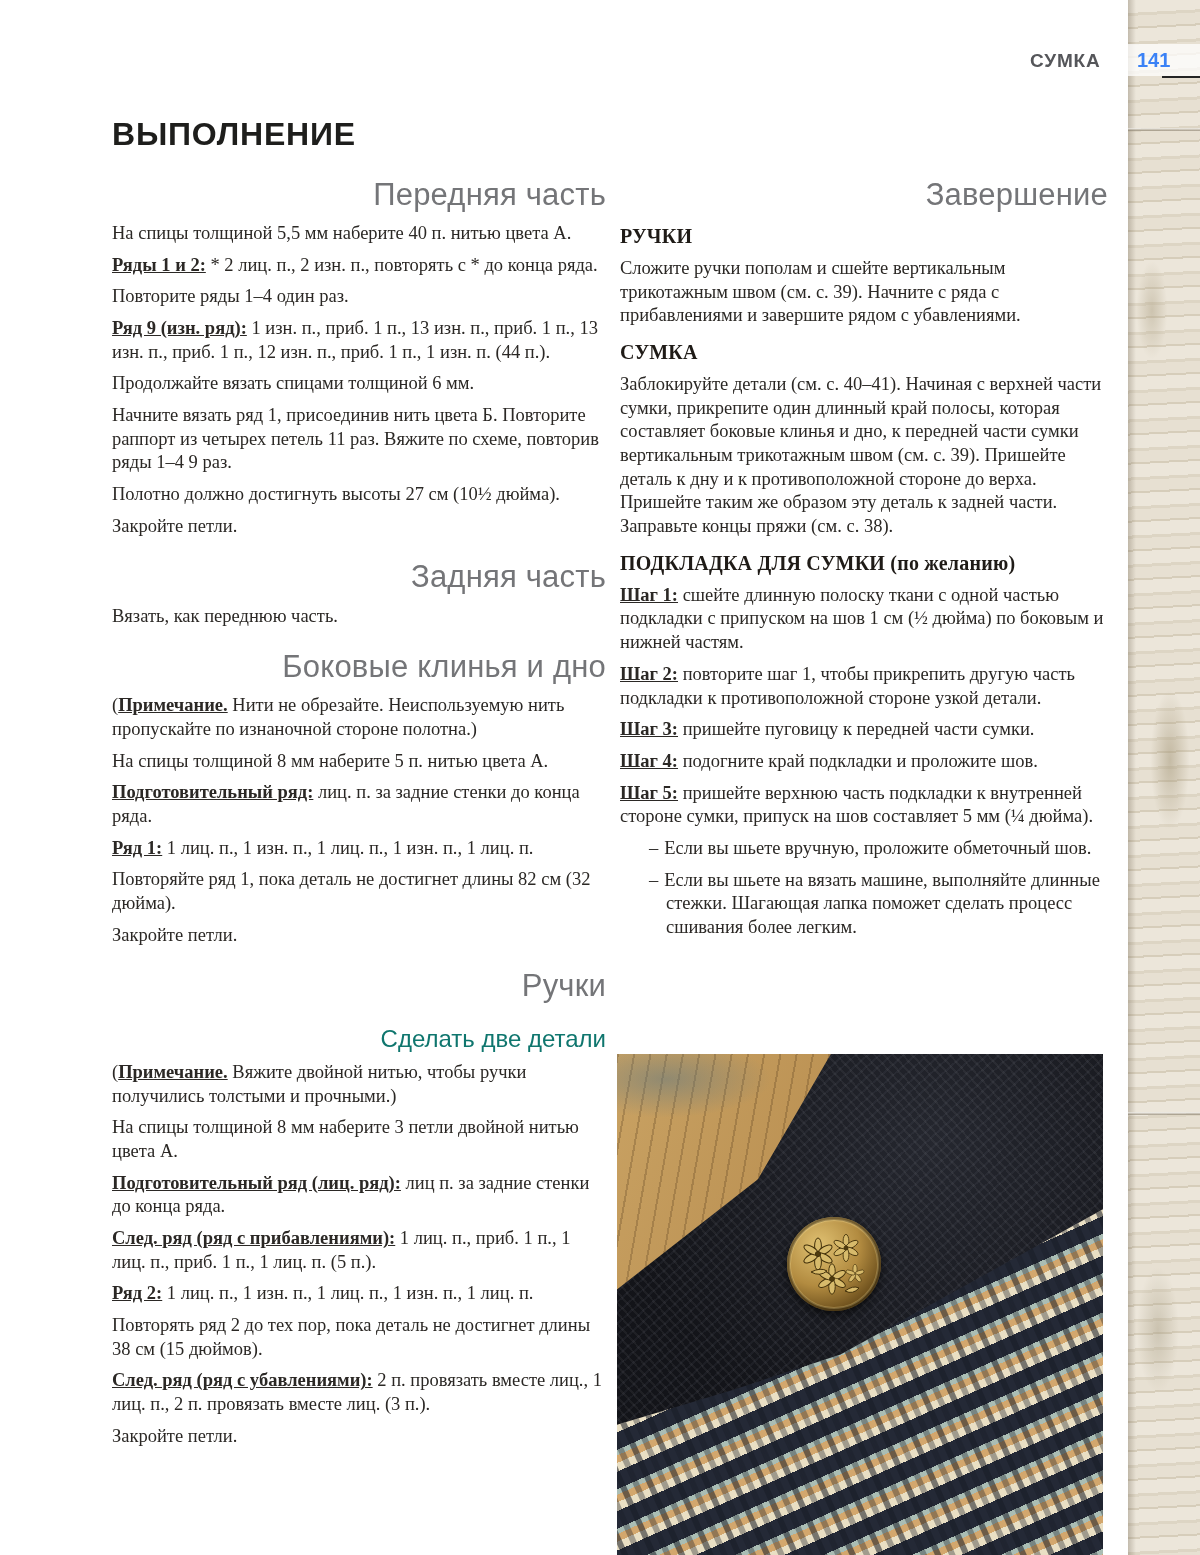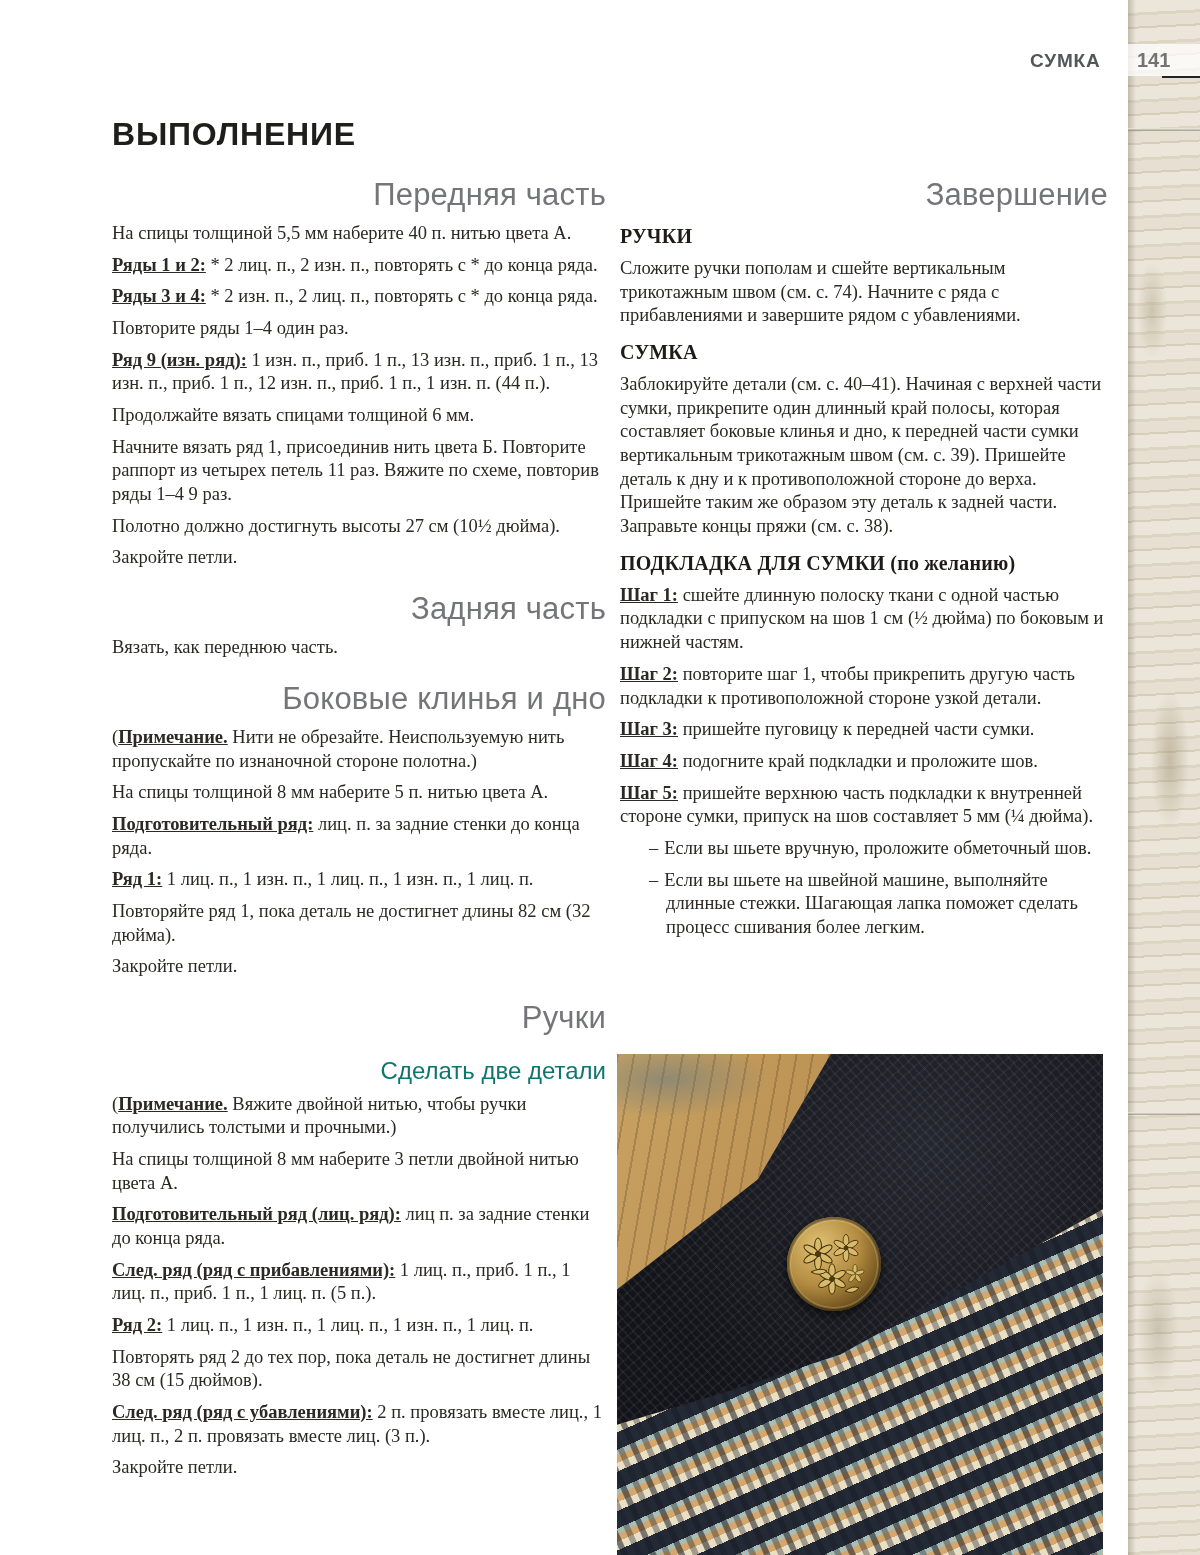--- a/index.html
+++ b/index.html
@@ -17,21 +17,21 @@
       #e8e2d6;}
   .seam{position:absolute;right:0;width:72px;height:3px;
     background:linear-gradient(180deg, rgba(255,255,255,0.65), rgba(108,96,74,0.55));}
   .seam-top{top:128px;} .seam-bottom{top:1112px;}
   .pagenum-band{position:absolute;right:0;top:44px;width:72px;height:32px;background:rgba(255,255,255,0.74);}
 
   
   .running-head{position:absolute;left:1030px;top:50px;
     font:700 19px "Liberation Sans",sans-serif;letter-spacing:0.8px;color:#55565a;}
   .page-number{position:absolute;left:1137px;top:49px;
-    font:700 20px "Liberation Sans",sans-serif;color:#737373;}
+    font:700 20px "Liberation Sans",sans-serif;color:#3b82f6;}
   .pagenum-rule{position:absolute;right:0;top:76px;width:38px;height:2px;background:#242424;}
 
   .main-title{position:absolute;left:112px;top:118px;margin:0;
     font:700 32px/1 "Liberation Sans",sans-serif;letter-spacing:0.8px;color:#1e1e1c;}
 
   
   .col{position:absolute;top:178px;}
   .col-left{left:112px;width:494px;}
   .col-right{left:620px;width:488px;}
   .col section{margin:0;}
@@ -85,21 +85,20 @@
   <div class="pagenum-rule"></div>
 
   <h1 class="main-title">ВЫПОЛНЕНИЕ</h1>
 
   <div class="col col-left">
 
     <section>
       <h2 class="sec">Передняя часть</h2>
       <p class="body">На спицы толщиной 5,5 мм наберите 40 п. нитью цвета А.</p>
       <p class="body"><strong class="lbl">Ряды 1 и 2:</strong> <span>* 2 лиц. п., 2 изн. п., повторять с * до конца ряда.</span></p>
-      <p class="body"><strong class="lbl">Ряды 3 и 4:</strong> <span>* 2 изн. п., 2 лиц. п., повторять с * до конца ряда.</span></p>
       <p class="body">Повторите ряды 1–4 один раз.</p>
       <p class="body"><strong class="lbl">Ряд 9 (изн. ряд):</strong> <span>1 изн. п., приб. 1 п., 13 изн. п., приб. 1 п., 13 изн. п., приб. 1 п., 12 изн. п., приб. 1 п., 1 изн. п. (44 п.).</span></p>
       <p class="body">Продолжайте вязать спицами толщиной 6 мм.</p>
       <p class="body">Начните вязать ряд 1, присоединив нить цвета Б. Повторите раппорт из четырех петель 11 раз. Вяжите по схеме, повторив ряды 1–4 9 раз.</p>
       <p class="body">Полотно должно достигнуть высоты 27 см (10½ дюйма).</p>
       <p class="body">Закройте петли.</p>
     </section>
 
     <section>
       <h2 class="sec">Задняя часть</h2>
@@ -128,34 +127,34 @@
       <p class="body"><strong class="lbl">След. ряд (ряд с убавлениями):</strong> <span>2 п. провязать вместе лиц., 1 лиц. п., 2 п. провязать вместе лиц. (3 п.).</span></p>
       <p class="body">Закройте петли.</p>
     </section>
 
   </div>
 
   <div class="col col-right">
     <h2 class="sec">Завершение</h2>
 
     <h4 class="caps">РУЧКИ</h4>
-    <p class="body">Сложите ручки пополам и сшейте вертикальным трикотажным швом (см. с. 74). Начните с ряда с прибавлениями и завершите рядом с убавлениями.</p>
+    <p class="body">Сложите ручки пополам и сшейте вертикальным трикотажным швом (см. с. 39). Начните с ряда с прибавлениями и завершите рядом с убавлениями.</p>
 
     <h4 class="caps">СУМКА</h4>
     <p class="body">Заблокируйте детали (см. с. 40–41). Начиная с верхней части сумки, прикрепите один длинный край полосы, которая составляет боковые клинья и дно, к передней части сумки вертикальным трикотажным швом (см. с. 39). Пришейте деталь к дну и к противоположной стороне до верха. Пришейте таким же образом эту деталь к задней части. Заправьте концы пряжи (см. с. 38).</p>
 
     <h4 class="caps">ПОДКЛАДКА ДЛЯ СУМКИ (по желанию)</h4>
     <p class="body"><strong class="lbl">Шаг 1:</strong> <span>сшейте длинную полоску ткани с одной частью подкладки с припуском на шов 1 см (½ дюйма) по боковым и нижней частям.</span></p>
     <p class="body"><strong class="lbl">Шаг 2:</strong> <span>повторите шаг 1, чтобы прикрепить другую часть подкладки к противоположной стороне узкой детали.</span></p>
     <p class="body"><strong class="lbl">Шаг 3:</strong> <span>пришейте пуговицу к передней части сумки.</span></p>
     <p class="body"><strong class="lbl">Шаг 4:</strong> <span>подогните край подкладки и проложите шов.</span></p>
     <p class="body"><strong class="lbl">Шаг 5:</strong> <span>пришейте верхнюю часть подкладки к внутренней стороне сумки, припуск на шов составляет 5 мм (¼ дюйма).</span></p>
 
     <p class="body bullet"><span class="dash">–</span><span>Если вы шьете вручную, проложите обметочный шов.</span></p>
-    <p class="body bullet"><span class="dash">–</span><span>Если вы шьете на швейной машине, выполняйте длинные стежки. Шагающая лапка поможет сделать процесс сшивания более легким.</span></p>
+    <p class="body bullet"><span class="dash">–</span><span>Если вы шьете на вязать машине, выполняйте длинные стежки. Шагающая лапка поможет сделать процесс сшивания более легким.</span></p>
   </div>
 
   <div class="photo">
     <div class="ph-wood"></div>
     <div class="ph-dark"></div>
     <div class="ph-pattern">
       <div class="ph-pattern-inner"></div>
     </div>
     <div class="btn">
       <svg viewBox="0 0 94 94" xmlns="http://www.w3.org/2000/svg">

